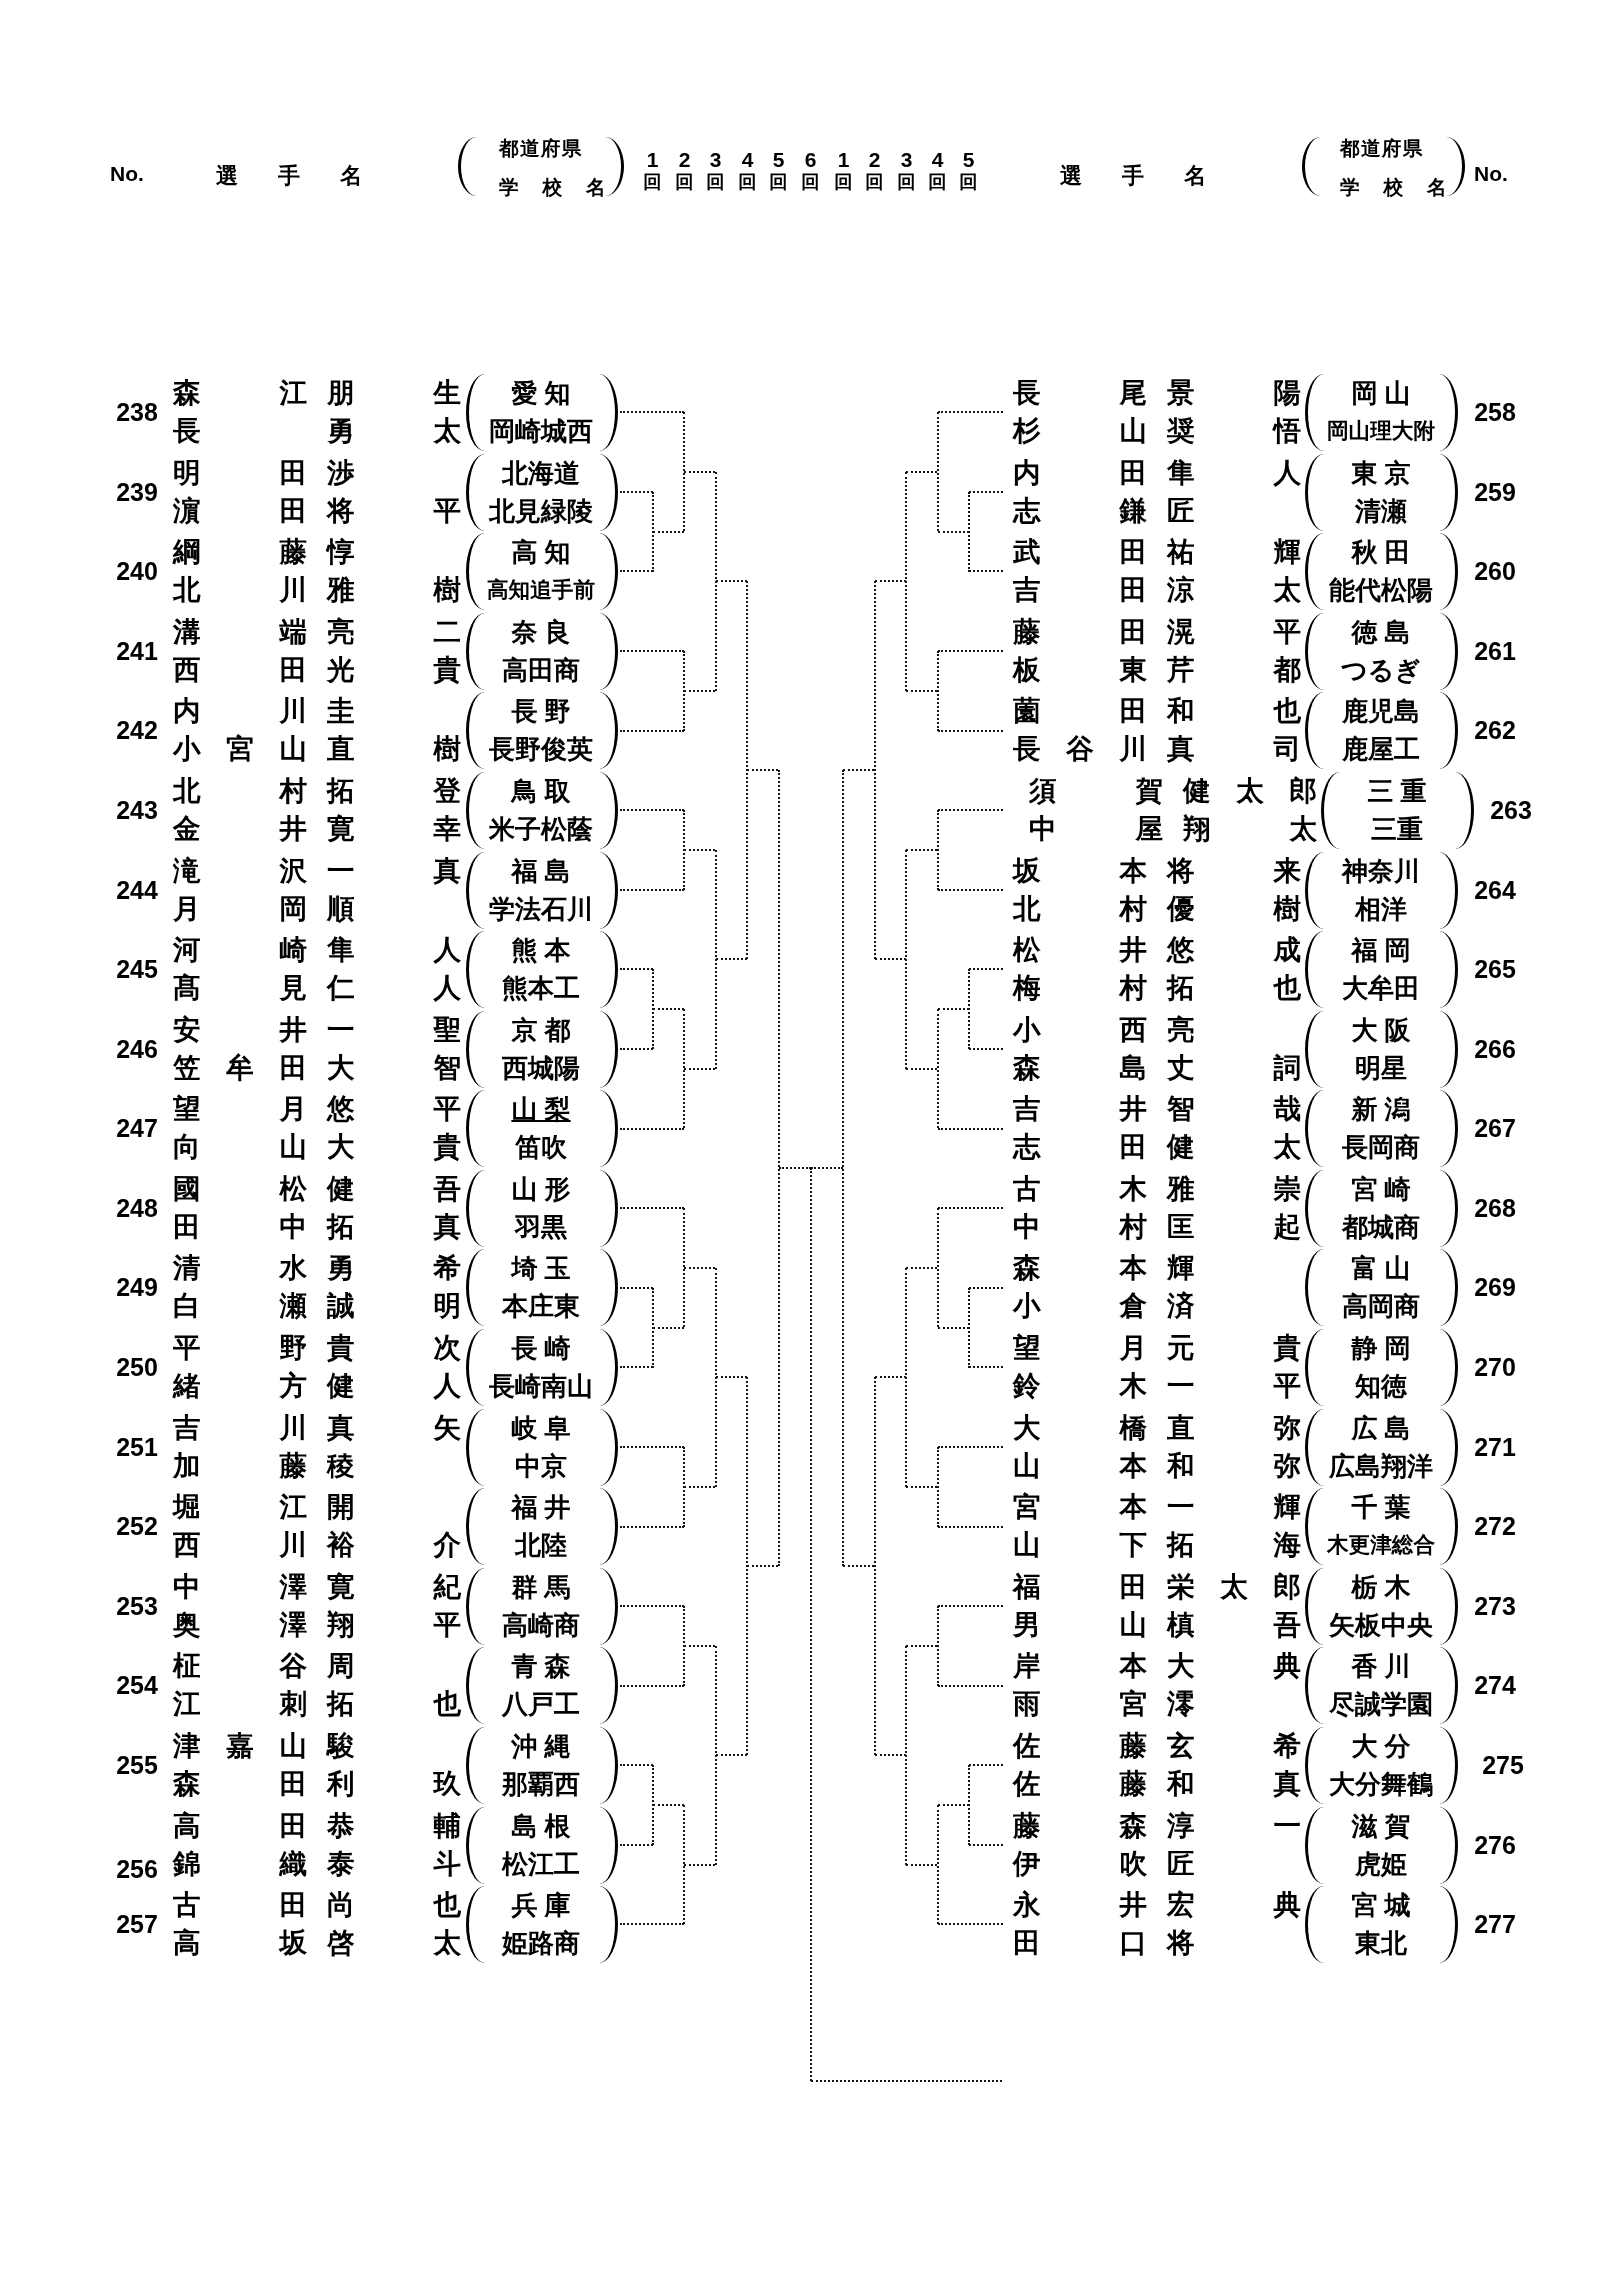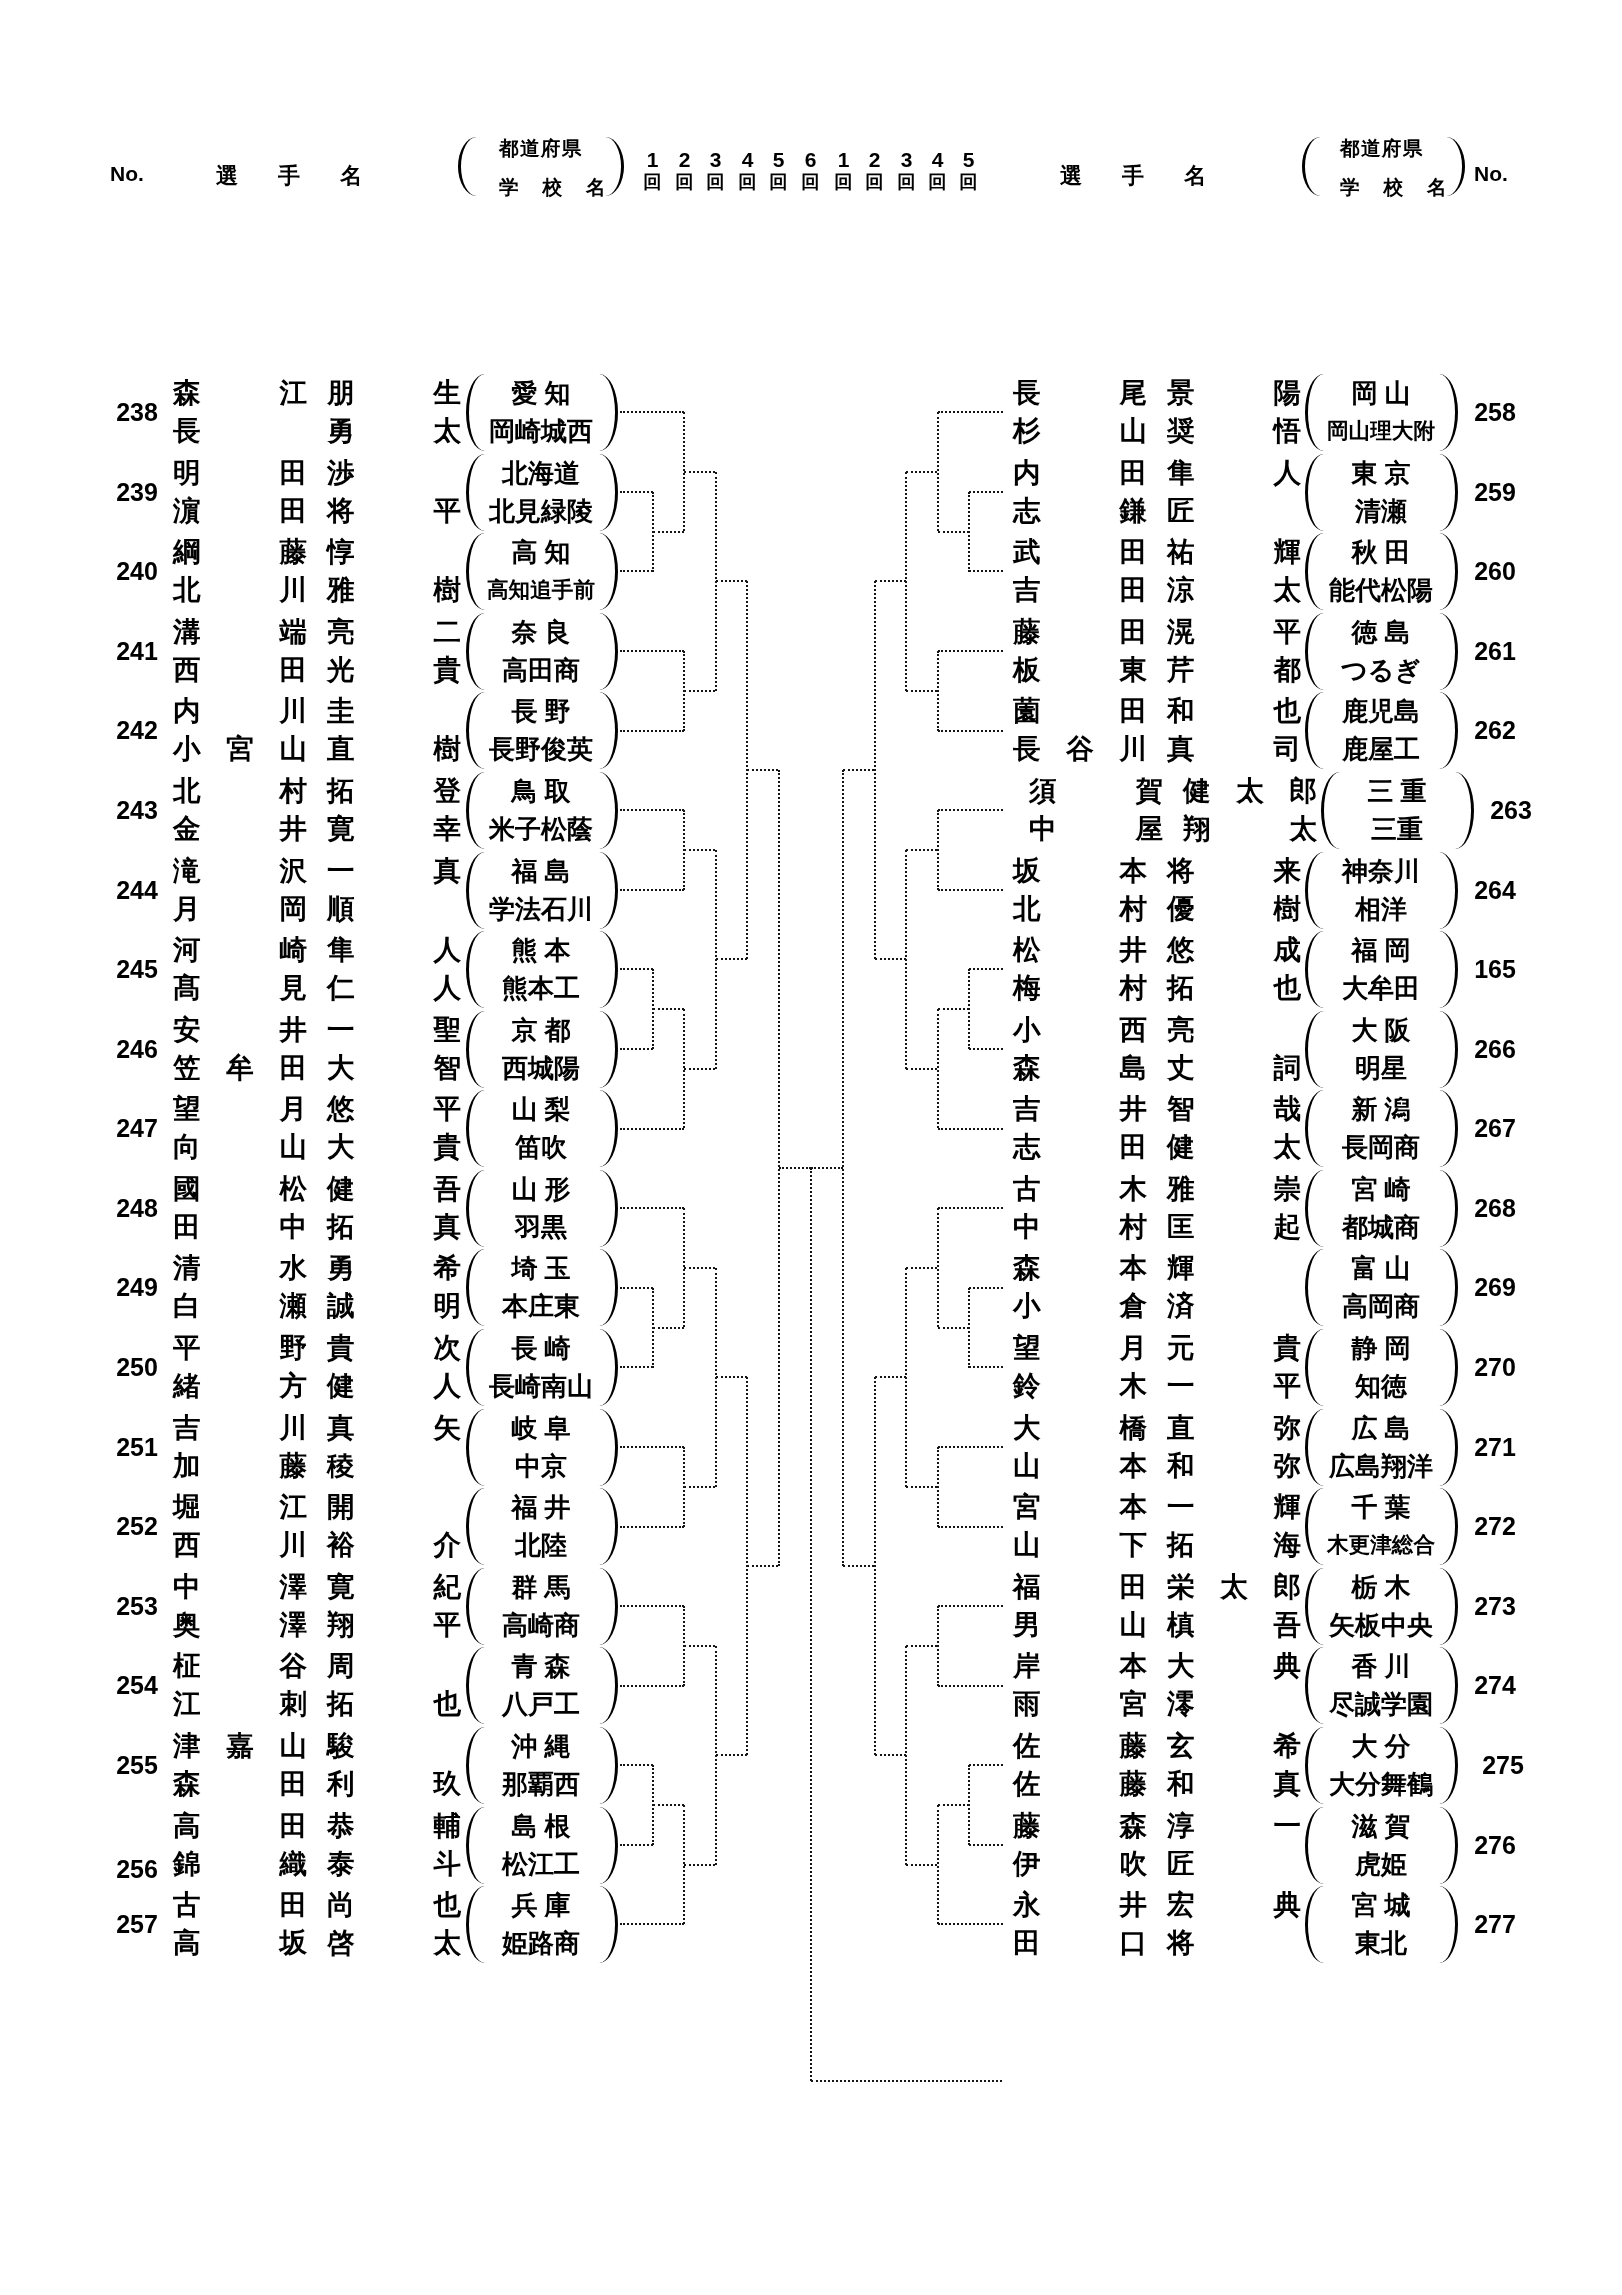--- a/index.html
+++ b/index.html
@@ -358,21 +358,21 @@
             <span>向</span>
             <span>山</span>
           </div>
           <div class="giv">
             <span>大</span>
             <span>貴</span>
           </div>
         </div>
         <div class="paren open entry-paren" style="left: 466px; top: 0.7px;"></div>
         <div class="paren close entry-paren" style="left: 599px; top: 0.7px;"></div>
-        <div class="schrow" style="left: 482px; top: 2.6px;">山 梨</div>
+        <div class="schrow" style="left: 482px; top: 2.6px; text-decoration: underline;">山 梨</div>
         <div class="schrow" style="left: 482px; top: 41px;">笛吹</div>
       </div>
       <div class="entry" style="left: 0px; top: 1169px; width: 1622px;">
         <div class="eno" style="left: 101px; top: 22px;">248</div>
         <div class="nrow" style="left: 173px; top: 2.6px;">
           <div class="fam">
             <span>國</span>
             <span>松</span>
           </div>
           <div class="giv">
@@ -819,21 +819,21 @@
             <span>優</span>
             <span>樹</span>
           </div>
         </div>
         <div class="paren open entry-paren" style="left: 1305px; top: 0.7px;"></div>
         <div class="paren close entry-paren" style="left: 1439px; top: 0.7px;"></div>
         <div class="schrow" style="left: 1322px; top: 2.6px;">神奈川</div>
         <div class="schrow" style="left: 1322px; top: 41px;">相洋</div>
       </div>
       <div class="entry" style="left: 0px; top: 930px; width: 1622px;">
-        <div class="eno" style="left: 1459px; top: 22px;">165</div>
+        <div class="eno" style="left: 1459px; top: 22px;">265</div>
         <div class="nrow" style="left: 1013px; top: 2.6px;">
           <div class="fam">
             <span>松</span>
             <span>井</span>
           </div>
           <div class="giv">
             <span>悠</span>
             <span>成</span>
           </div>
         </div>

